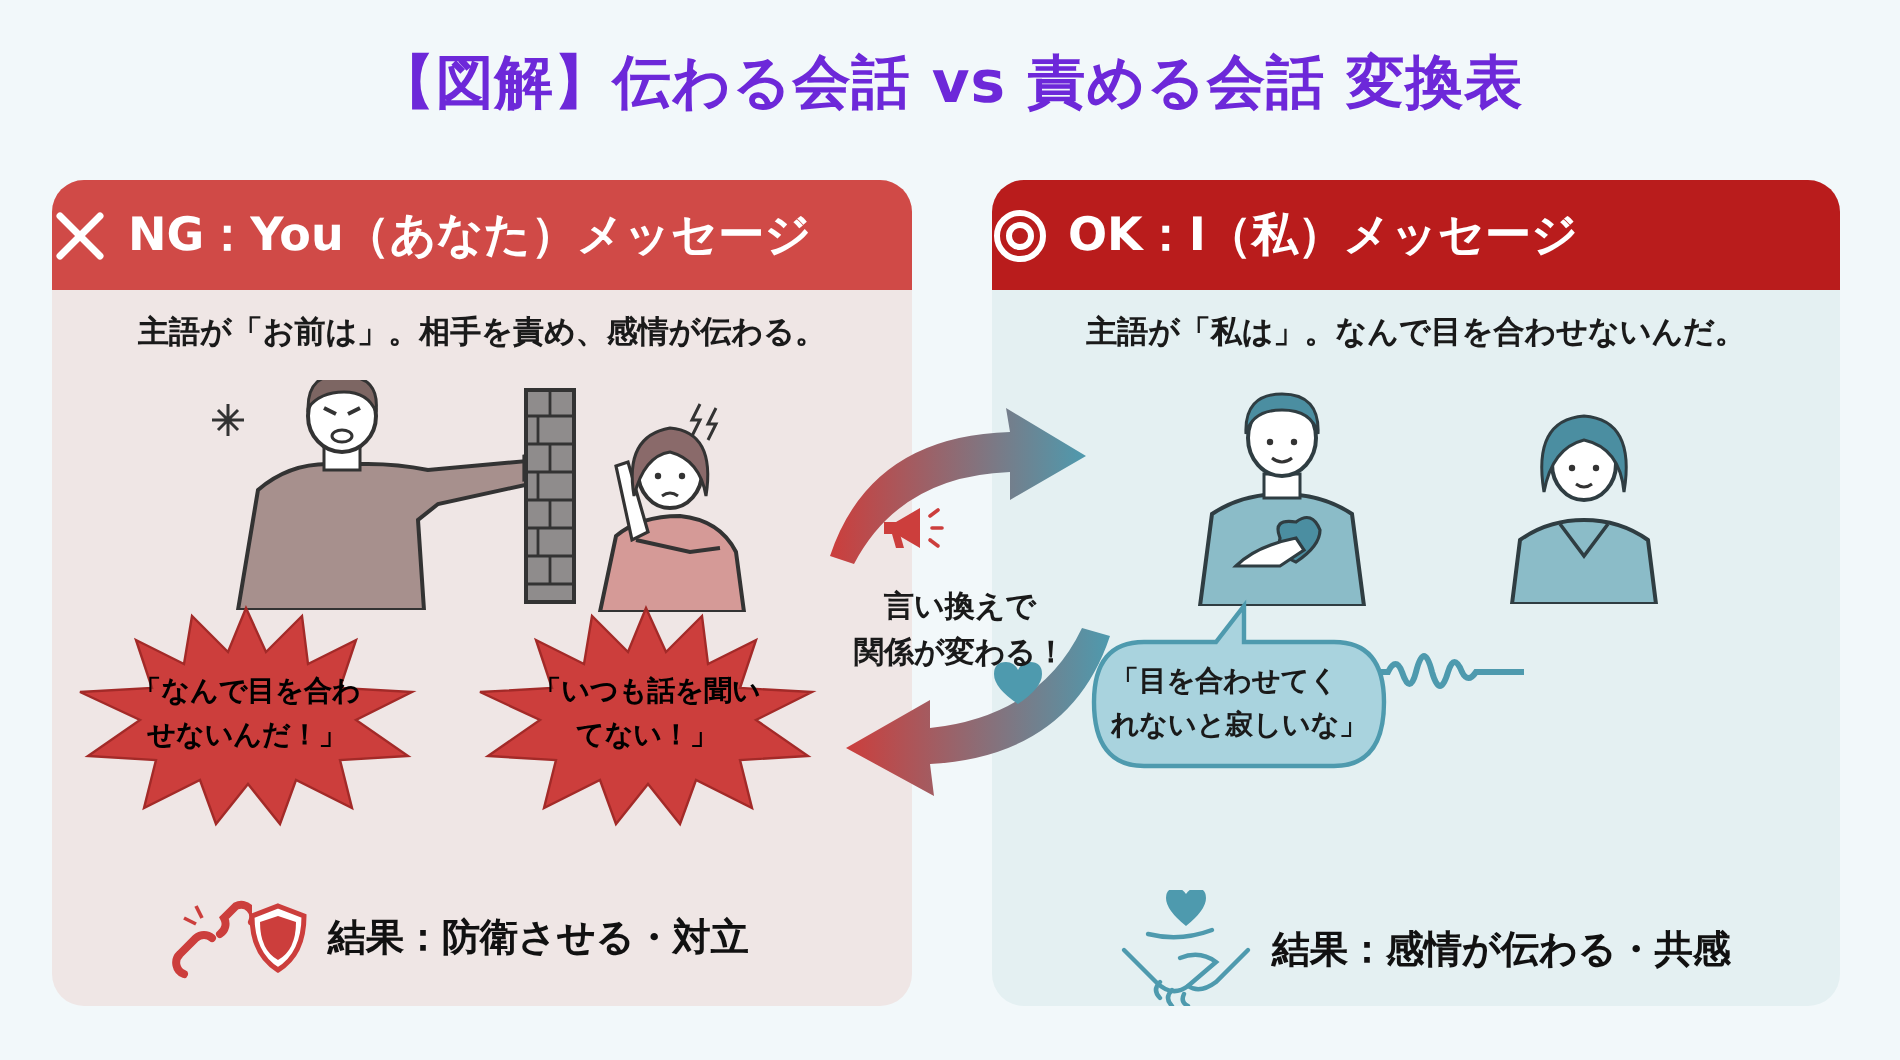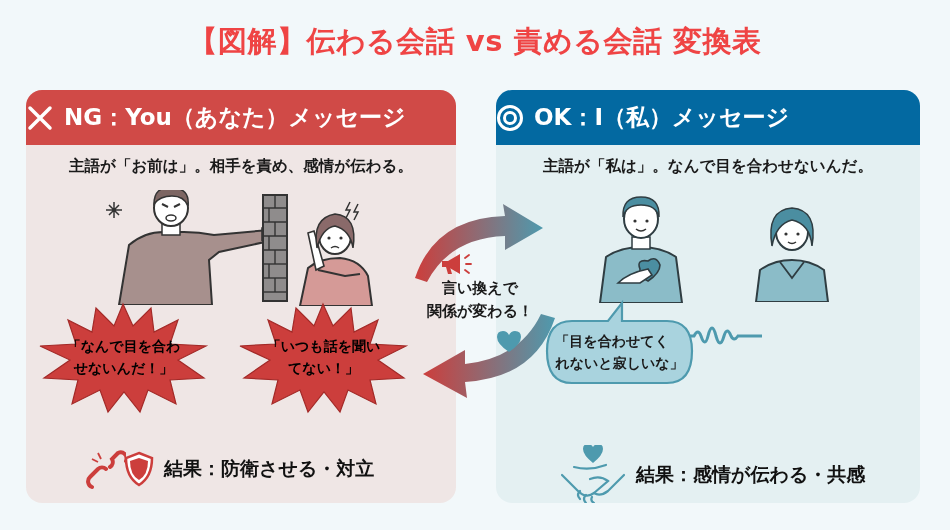--- a/index.html
+++ b/index.html
@@ -5,33 +5,33 @@
   * { box-sizing: border-box; margin: 0; padding: 0; }
   html, body { width: 950px; height: 530px; overflow: hidden; }
   body {
     background: #f2f8fa;
     font-family: "DejaVu Sans", "Liberation Sans", sans-serif;
     position: relative;
     color: #1a1a1a;
   }
   .title {
     position: absolute; left: 0; top: 22px; width: 950px; text-align: center;
-    font-size: 29px; font-weight: bold; letter-spacing: 0.5px; color: #ef4444;
+    font-size: 29px; font-weight: bold; letter-spacing: 0.5px; color: #6d28d9;
   }
   .panel {
     position: absolute; top: 90px; height: 413px; border-radius: 16px; overflow: hidden;
   }
   .panel.ng { left: 26px; width: 430px; background: #efe6e5; }
   .panel.ok { left: 496px; width: 424px; background: #e4f0f2; }
   .panel-header {
     height: 55px; display: flex; align-items: center; justify-content: flex-start;
     color: #fff; font-size: 23px; font-weight: bold; gap: 10px;
   }
   .ng .panel-header { background: #d04a47; }
-  .ok .panel-header { background: #0369a1; }
+  .ok .panel-header { background: #b91c1c; }
   .hdr-icon { width: 28px; height: 28px; display: inline-block; }
   .subtitle {
     position: absolute; top: 66px; left: 0; width: 100%; text-align: center;
     font-size: 15.5px; font-weight: bold; color: #1a1a1a;
   }
   .illus { position: absolute; }
   .burst {
     position: absolute; width: 175px; height: 115px;
   }
   .burst svg { position: absolute; left: 0; top: 0; }
@@ -47,21 +47,21 @@
   .bubble-text {
     position: absolute; left: 0; top: 18px; width: 100%; height: 64px;
     display: flex; align-items: center; justify-content: center; text-align: left;
     font-weight: bold; font-size: 14px; line-height: 1.55; color: #1a1a1a; white-space: pre-line;
   }
   .result {
     position: absolute; top: 355px; left: 0; width: 100%; display: flex; align-items: center; padding-left: 20px;
   }
   .result-text { font-size: 19px; font-weight: bold; color: #111; }
   .center-text {
-    position: absolute; left: 395px; top: 277px; width: 170px; text-align: center;
+    position: absolute; left: 395px; top: 292px; width: 170px; text-align: center;
     font-size: 15px; font-weight: bold; line-height: 1.55; color: #1a1a1a; white-space: pre-line;
   }
 </style>
 </head>
 <body>
 
 <div class="title">【図解】伝わる会話 vs 責める会話 変換表</div>
 
 <div class="panel ng">
   <div class="panel-header">

